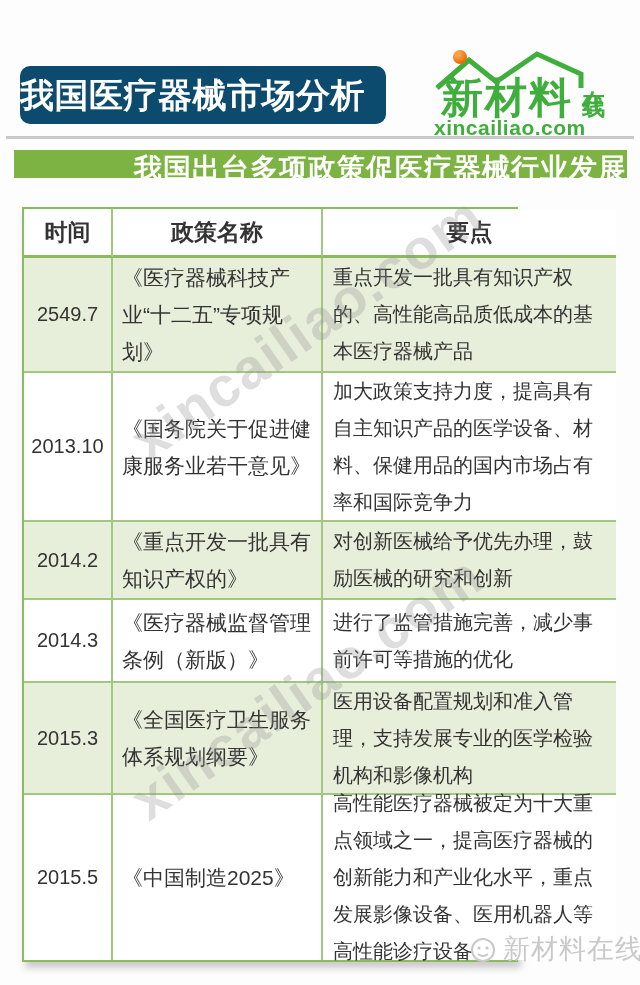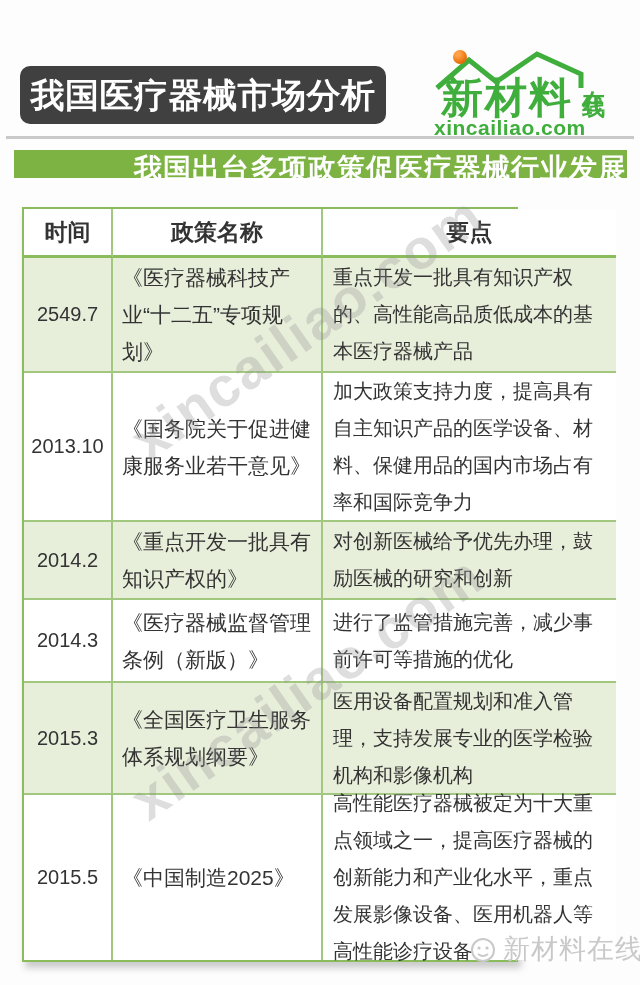--- a/index.html
+++ b/index.html
@@ -2,23 +2,23 @@
 <html><head>
 <meta charset="utf-8">
 <style>
   * { margin:0; padding:0; box-sizing:border-box; }
   body { font-family: "Liberation Sans", "DejaVu Sans", sans-serif; background:#ffffff; }
   .canvas { position:relative; width:640px; height:985px; background:#fdfdfd; overflow:hidden; }
 
   
   .title-banner {
     position:absolute; left:20px; top:66px; width:366px; height:58px;
-    background:#404040; border-radius:10px;
+    background:#0c4a6e; border-radius:10px;
     color:#ffffff; font-weight:bold; font-size:34px; line-height:58px;
-    text-align:center; letter-spacing:0.5px;
+    text-align:left; letter-spacing:0.5px;
   }
   .logo { position:absolute; left:433px; top:44px; width:195px; height:96px; }
   .logo-dot {
     position:absolute; left:20px; top:6px; width:14px; height:14px; border-radius:50%;
     background:radial-gradient(circle at 35% 30%, #ffa348 15%, #e86a07 70%);
   }
   .logo-roofs { position:absolute; left:0; top:6px; width:160px; height:42px; }
   .logo-brand {
     position:absolute; left:8px; top:26px; font-size:42px; font-weight:bold;
     color:#3fae3c; letter-spacing:2px; white-space:nowrap;

